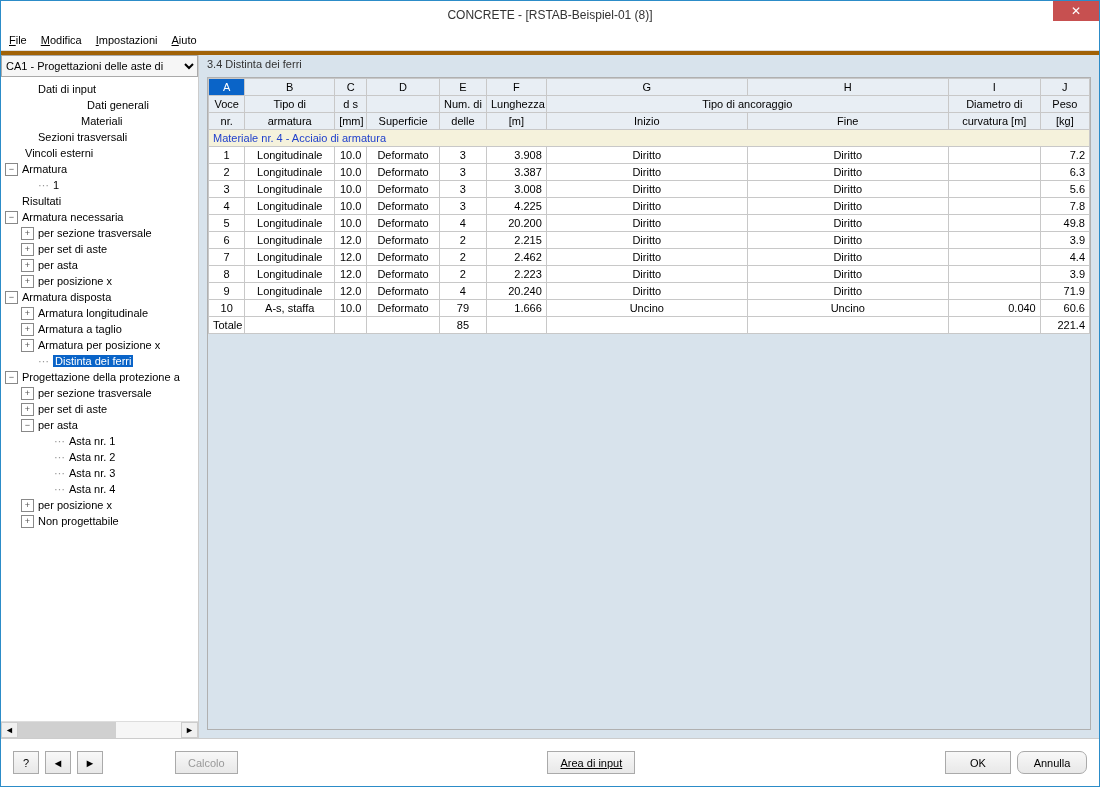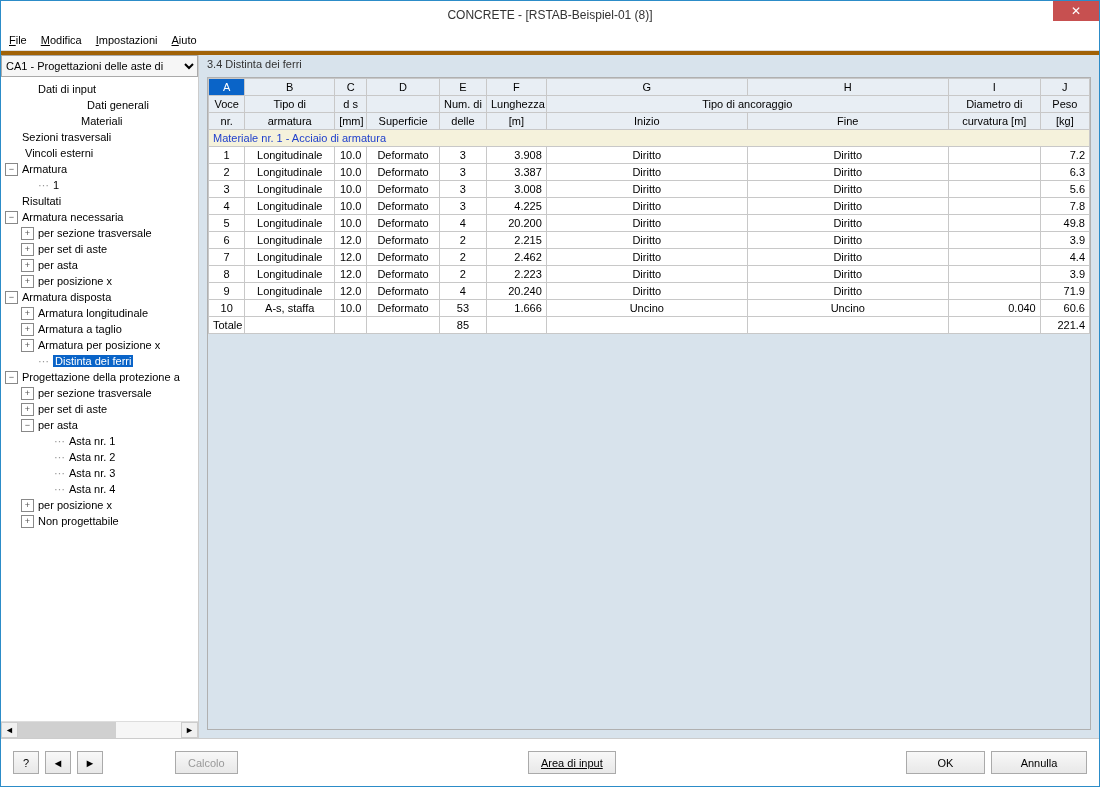--- a/index.html
+++ b/index.html
@@ -30,22 +30,22 @@
 table.grid th.col-letter.sel { background: #0a64c8; color: #fff; }
 table.grid td.center { text-align: center; }
 table.grid td.right { text-align: right; }
 table.grid tr.sect td { background: #f5f2dc; color: #2040cc; text-align: left; padding-left: 4px; }
 .grid-empty { height: 340px; background: #d8e3ec; }
 .footer { height: 48px; border-top: 1px solid #ccc; display: flex; align-items: center; padding: 0 12px; gap: 6px; }
 .btn { height: 23px; border: 1px solid #aaa; background: linear-gradient(#f8f8f8,#e8e8e8); padding: 0 12px; font-size: 11px; cursor: pointer; display: inline-flex; align-items: center; justify-content: center; }
 .btn.disabled { color: #999; cursor: default; }
 .btn.icon { width: 26px; padding: 0; }
 .footer .spacer { flex: 1; }
-.footer .ok { width: 79px; }
-.footer .cancel { width: 96px; }
+.footer .ok { width: 66px; }
+.footer .cancel { width: 70px; border-radius: 7px; }
 .hscroll { height: 17px; display: flex; border-top: 1px solid #ddd; }
 .hscroll .arrow { width: 17px; border: 1px solid #ccc; background: #f0f0f0; display: flex; align-items: center; justify-content: center; font-size: 9px; cursor: pointer; }
 .hscroll .track { flex: 1; background: #f6f6f6; position: relative; }
 .hscroll .thumb { position: absolute; left: 0; top: 0; bottom: 0; width: 60%; background: #d0d0d0; }
 </style>
 </head>
 <body>
 
 <div class="window">
   <div class="titlebar">
@@ -69,21 +69,21 @@
             <span>Dati di input</span>
           </div>
           <div class="tree-row" style="padding-left: 20px; justify-content: center;">
             <span class="exp none"></span>
             <span>Dati generali</span>
           </div>
           <div class="tree-row" style="padding-left: 20px; gap: 43px;">
             <span class="exp none"></span>
             <span>Materiali</span>
           </div>
-          <div class="tree-row" style="padding-left: 4px;">
+          <div class="tree-row" style="padding-left: 20px;">
             <span class="exp none"></span>
             <span>Sezioni trasversali</span>
           </div>
           <div class="tree-row" style="padding-left: 7px;">
             <span class="exp none"></span>
             <span>Vincoli esterni</span>
           </div>
           <div class="tree-row" style="padding-left: 4px;">
             <span class="exp">−</span>
             <span>Armatura</span>
@@ -227,21 +227,21 @@
                 <th>delle</th>
                 <th>[m]</th>
                 <th>Inizio</th>
                 <th>Fine</th>
                 <th>curvatura [m]</th>
                 <th>[kg]</th>
               </tr>
             </thead>
             <tbody>
               <tr class="sect">
-                <td colspan="10">Materiale nr. 1   -   Acciaio di armatura</td>
+                <td colspan="10">Materiale nr. 4   -   Acciaio di armatura</td>
               </tr>
               <tr>
                 <td class="center">1</td>
                 <td class="center">Longitudinale</td>
                 <td class="center">10.0</td>
                 <td class="center">Deformato</td>
                 <td class="center">3</td>
                 <td class="right">3.908</td>
                 <td class="center">Diritto</td>
                 <td class="center">Diritto</td>
@@ -342,21 +342,21 @@
                 <td class="center">Diritto</td>
                 <td class="center">Diritto</td>
                 <td class="right"></td>
                 <td class="right">71.9</td>
               </tr>
               <tr>
                 <td class="center">10</td>
                 <td class="center">A-s, staffa</td>
                 <td class="center">10.0</td>
                 <td class="center">Deformato</td>
-                <td class="center">53</td>
+                <td class="center">79</td>
                 <td class="right">1.666</td>
                 <td class="center">Uncino</td>
                 <td class="center">Uncino</td>
                 <td class="right">0.040</td>
                 <td class="right">60.6</td>
               </tr>
               <tr>
                 <td class="center">Totale</td>
                 <td class=""></td>
                 <td class=""></td>

